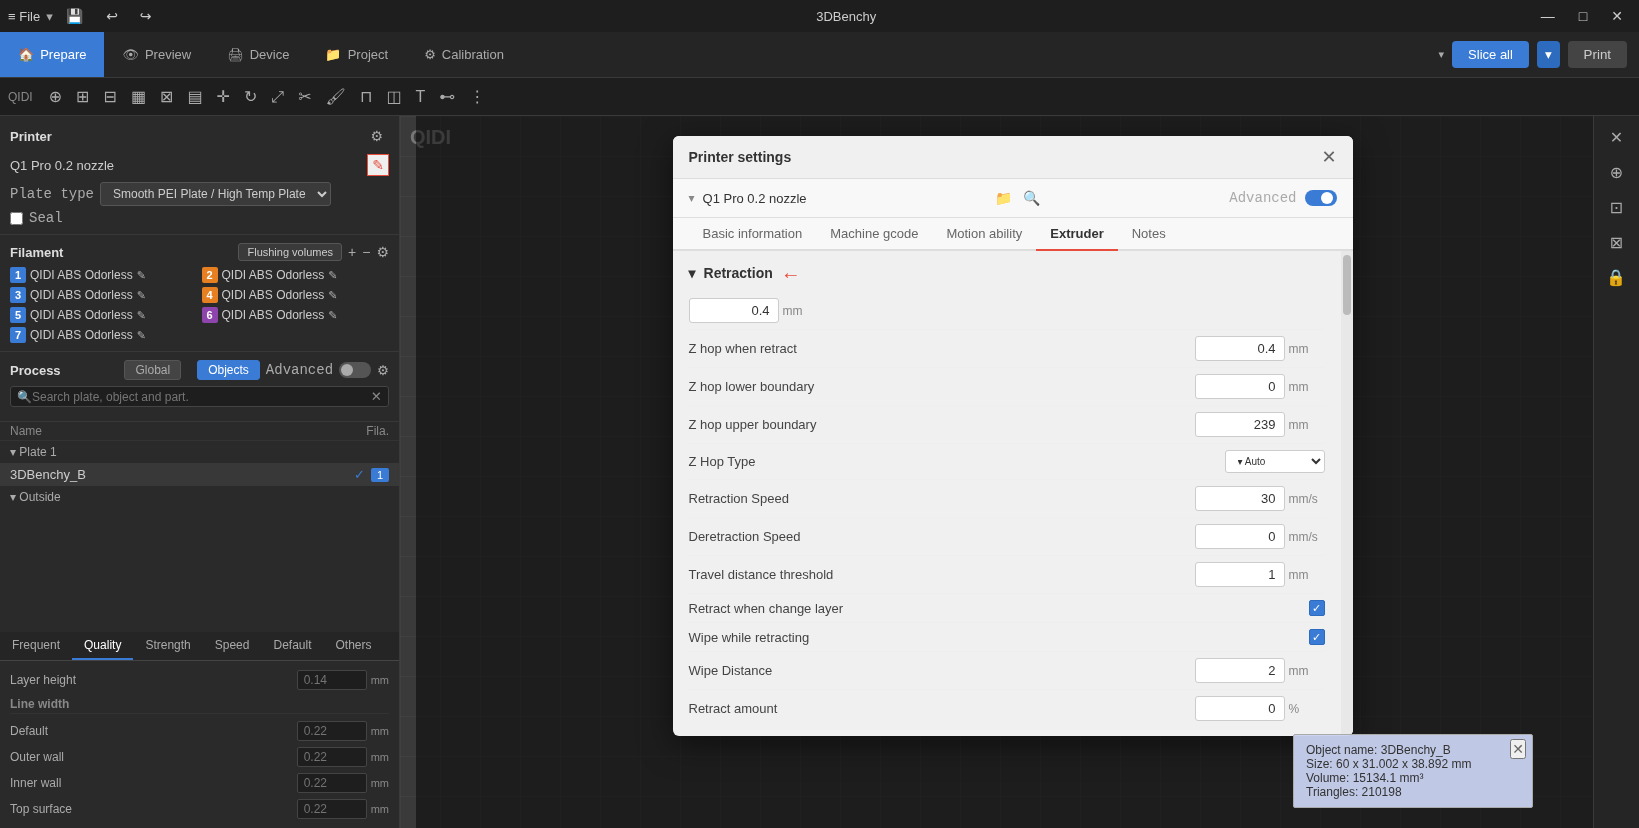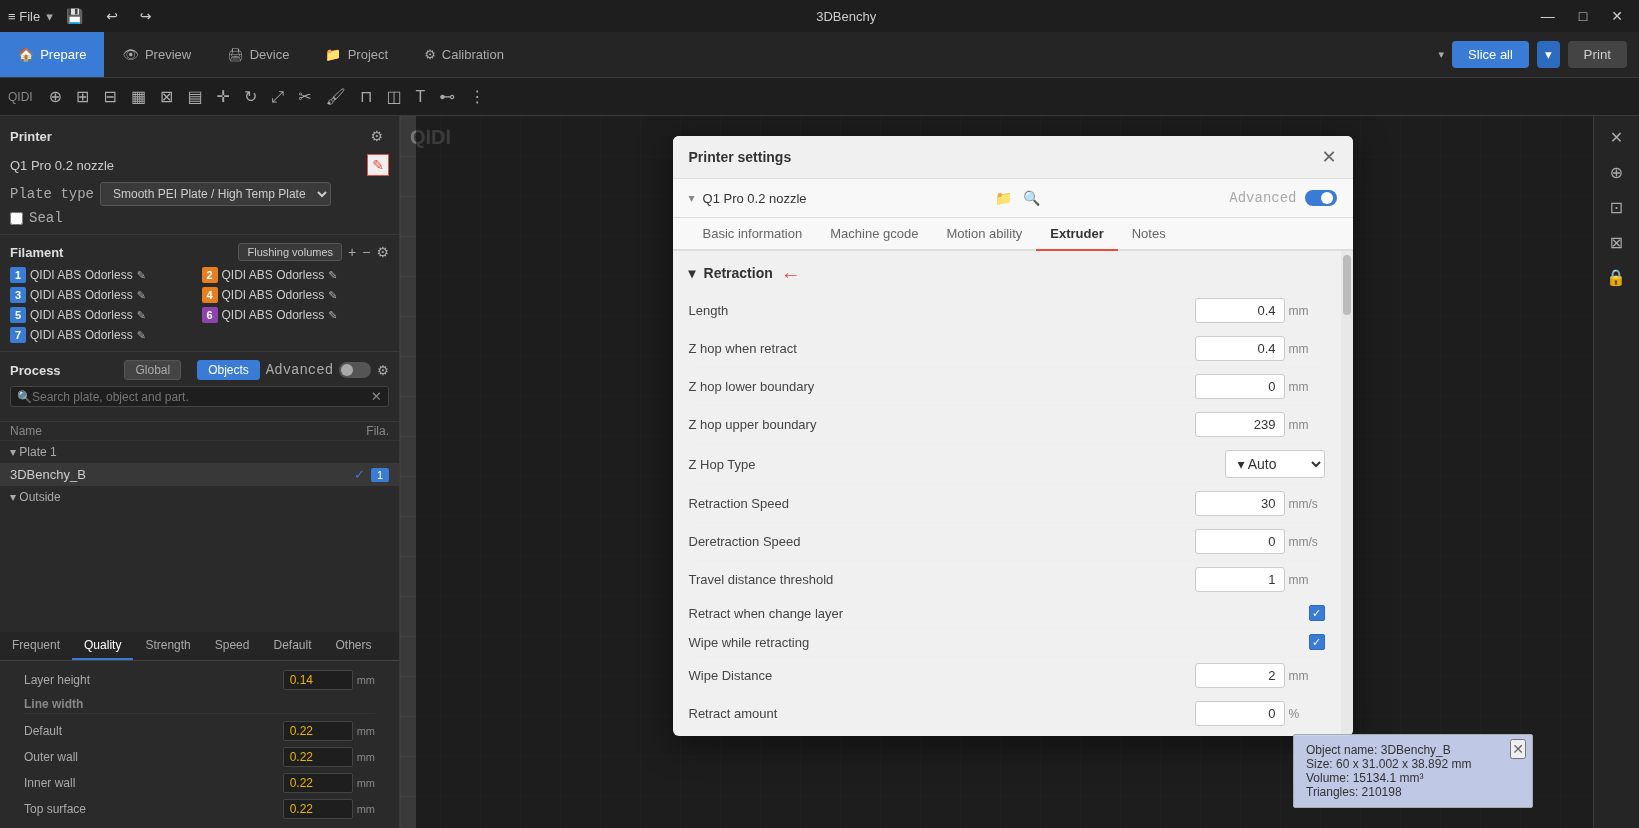--- a/index.html
+++ b/index.html
@@ -82,25 +82,25 @@
     .col-header { display: flex; justify-content: space-between; padding: 2px 10px; color: #888; font-size: 12px; border-bottom: 1px solid #333; }
     .plate-item { padding: 4px 10px; color: #aaa; font-size: 12px; }
     .object-item { display: flex; align-items: center; justify-content: space-between; padding: 4px 10px; background: #383838; }
     .object-badge { background: #3a7bd5; color: #fff; padding: 1px 6px; border-radius: 2px; font-size: 11px; }
     .outside-item { padding: 4px 10px; color: #aaa; font-size: 12px; }
 
     
     .quality-tabs { display: flex; border-bottom: 1px solid #444; background: #252525; }
     .q-tab { padding: 6px 12px; cursor: pointer; font-size: 12px; color: #aaa; border-bottom: 2px solid transparent; }
     .q-tab.active { color: #fff; border-bottom: 2px solid #3a7bd5; }
-    .param-section { padding: 6px 24px; }
+    .param-section { padding: 6px 10px; }
     .param-row { display: flex; align-items: center; justify-content: space-between; padding: 3px 0; }
     .param-label { color: #aaa; font-size: 12px; }
     .param-value { display: flex; align-items: center; gap: 4px; }
-    .param-input { background: #1e1e1e; border: 1px solid #444; color: #eab308; padding: 2px 6px; width: 70px; font-size: 12px; border-radius: 2px; }
+    .param-input { background: #1e1e1e; border: 1px solid #444; color: #737373; padding: 2px 6px; width: 70px; font-size: 12px; border-radius: 2px; }
     .param-unit { color: #888; font-size: 11px; }
     .section-divider { color: #888; font-size: 12px; font-weight: 600; padding: 4px 0 2px; border-bottom: 1px solid #333; margin-bottom: 4px; }
 
     
     .canvas-area { flex: 1; background: #3a3a3a; position: relative; overflow: hidden; }
     .grid-bg {
       width: 100%; height: 100%;
       background-image: linear-gradient(rgba(80,80,80,0.3) 1px, transparent 1px),
                         linear-gradient(90deg, rgba(80,80,80,0.3) 1px, transparent 1px);
       background-size: 40px 40px;
@@ -159,21 +159,21 @@
       display: flex; align-items: center; justify-content: space-between;
       padding: 6px 0; border-bottom: 1px solid #eee;
     }
     .form-label { color: #444; font-size: 13px; flex: 1; }
     .form-input-wrap { display: flex; align-items: center; gap: 4px; }
     .form-input {
       background: #fff; border: 1px solid #ccc; padding: 4px 8px;
       width: 90px; font-size: 13px; border-radius: 3px; color: #333; text-align: right;
     }
     .form-unit { color: #888; font-size: 12px; width: 36px; }
-    .form-select { background: #fff; border: 1px solid #ccc; padding: 4px 8px; font-size: 14px; border-radius: 3px; color: #333; min-width: 100px; }
+    .form-select { background: #fff; border: 1px solid #ccc; padding: 4px 8px; font-size: 10px; border-radius: 3px; color: #333; min-width: 100px; }
 
     
     .info-box {
       position: absolute; bottom: 20px; right: 60px;
       background: rgba(200,210,240,0.95); border: 1px solid #aaa; padding: 8px 12px;
       font-size: 12px; color: #333; border-radius: 2px; min-width: 240px;
     }
     .info-close { position: absolute; top: 4px; right: 6px; cursor: pointer; font-size: 14px; color: #666; }
 
     
@@ -459,21 +459,20 @@
           <div class="modal-content">
             <div class="modal-scrollable">
 
               <div class="retraction-header">
                 <span>▾</span>
                 <span>Retraction</span>
                 <span class="retraction-arrow">←</span>
               </div>
 
               <div class="form-row">
-                <span class="form-label">Length</span>
                 <div class="form-input-wrap">
                   <input class="form-input" value="0.4" style="">
                   <span class="form-unit">mm</span>
                 </div>
               </div>
 
               <div class="form-row">
                 <span class="form-label">Z hop when retract</span>
                 <div class="form-input-wrap">
                   <input class="form-input" value="0.4" style="">

